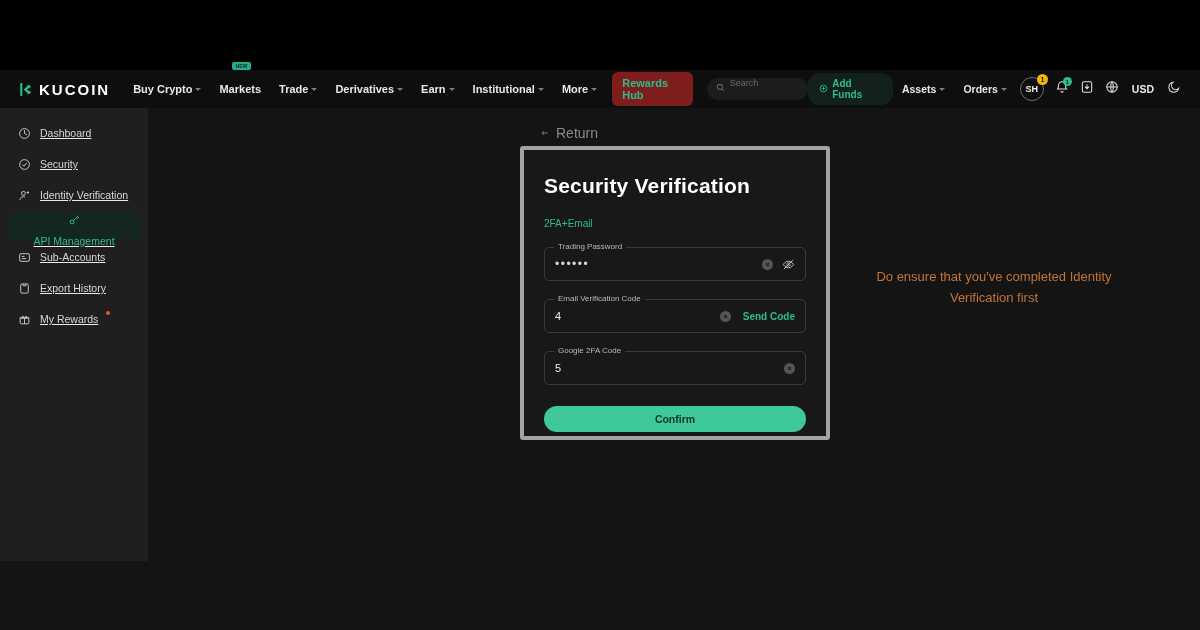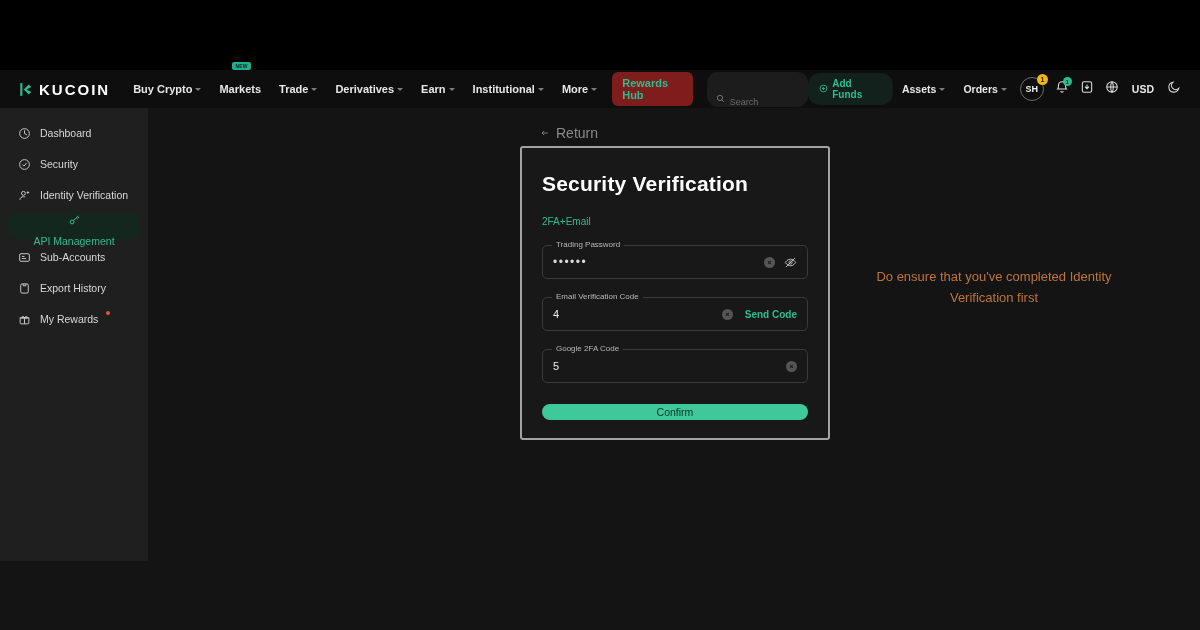--- a/index.html
+++ b/index.html
@@ -45,22 +45,22 @@
   .newbadge{
     position:absolute;top:3px;left:22px;
     background:#24ae8f;color:#06281f;font-size:5px;font-weight:700;
     padding:1px 3px;border-radius:2px;letter-spacing:.2px;
   }
   .rewards-hub{
     margin-left:6px;padding:5px 10px;border-radius:6px;background:#7f1d1d;
     color:#2bbd8e;font-size:11px;font-weight:700;cursor:pointer;
   }
   .search{
-    margin-left:14px;width:85px;height:35px;border-radius:11px;background:#1c1c1c;
-    display:flex;align-items:flex-end;gap:5px;padding:0 9px;cursor:text;
+    margin-left:14px;width:85px;height:22px;border-radius:11px;background:#1c1c1c;
+    display:flex;align-items:flex-start;gap:5px;padding:0 9px;cursor:text;
   }
   .search-ph{font-size:9px;color:#6b6b6b;}
 
   .topright{margin-left:auto;display:flex;align-items:center;gap:0;padding-right:14px;}
   .addfunds{
     display:flex;align-items:center;gap:4px;
     background:#13211c;color:#2bbd8e;font-size:10px;font-weight:700;
     border-radius:12px;padding:5px 11px;cursor:pointer;
   }
   .tr-item{
@@ -82,21 +82,21 @@
   .bell-badge{
     position:absolute;top:7px;right:3px;width:9px;height:9px;border-radius:50%;
     background:#2bbd8e;color:#05251b;font-size:6px;font-weight:700;
     display:flex;align-items:center;justify-content:center;
   }
   .usd{font-size:10.5px;font-weight:700;color:#e8e8e8;padding:0 7px;cursor:pointer;}
 
   
   .sidebar{
     position:absolute;left:0;top:108px;width:148px;height:453px;
-    background:#1f1f1f;padding-top:12px;box-sizing:border-box;
+    background:#1f1f1f;padding-top:12px;box-sizing:border-box;text-decoration:underline;
   }
   .side-item{
     position:relative;display:flex;align-items:center;gap:9px;
     height:26px;margin:0 8px 5px 8px;padding:0 10px;border-radius:7px;
     font-size:10.5px;color:#d8d8d8;cursor:pointer;
   }
   .side-item.active{background:#14271f;color:#2bbd8e;flex-direction:column;}
   .side-icon{width:13px;height:13px;display:flex;align-items:center;justify-content:center;flex:0 0 13px;}
   .reddot{
     width:4px;height:4px;border-radius:50%;background:#e8523c;
@@ -106,21 +106,21 @@
   
   .return{
     position:absolute;left:540px;top:125px;
     display:flex;align-items:center;gap:6px;
     font-size:14px;color:#8a8a8a;cursor:pointer;
   }
 
   .card{
     position:absolute;left:520px;top:146px;width:310px;height:294px;
     box-sizing:border-box;
-    background:#181818;border:2px solid #a3a3a3;border-radius:3px;
+    background:#181818;border:4px solid #a3a3a3;border-radius:3px;
     padding:18px 20px 0 20px;
   }
   .card-title{font-size:21px;font-weight:700;color:#ffffff;letter-spacing:.2px;margin:6px 0 0 0;}
   .card-sub{font-size:10px;color:#2bbd8e;margin-top:20px;}
 
   .field{
     position:relative;margin-top:18px;height:34px;
     border:1px solid #3a3a3a;border-radius:5px;background:transparent;
     display:flex;align-items:center;padding:0 10px;box-sizing:border-box;
   }
@@ -131,22 +131,22 @@
   .field-value{font-size:11px;color:#ededed;letter-spacing:.5px;flex:1;}
   .field-value.dots{font-size:12px;letter-spacing:1.5px;color:#d9d9d9;}
   .clear-ic{
     width:11px;height:11px;border-radius:50%;background:#555;
     display:flex;align-items:center;justify-content:center;cursor:pointer;flex:0 0 11px;
   }
   .eye-ic{margin-left:9px;cursor:pointer;display:flex;align-items:center;}
   .sendcode{font-size:10px;font-weight:700;color:#2bbd8e;margin-left:12px;cursor:pointer;white-space:nowrap;}
 
   .confirm{
-    margin-top:21px;width:100%;height:16px;border:0;border-radius:13px;
-    background:#3fc99a;color:#0c3327;font-size:10.5px;font-weight:400;
+    margin-top:21px;width:100%;height:26px;border:0;border-radius:13px;
+    background:#3fc99a;color:#0c3327;font-size:10.5px;font-weight:700;
     cursor:pointer;font-family:"Liberation Sans", sans-serif;
   }
 
   .annotation{
     position:absolute;left:860px;top:266px;width:268px;
     text-align:center;font-size:13px;line-height:21px;color:#c1743a;
   }
 </style>
 </head>
 <body>

